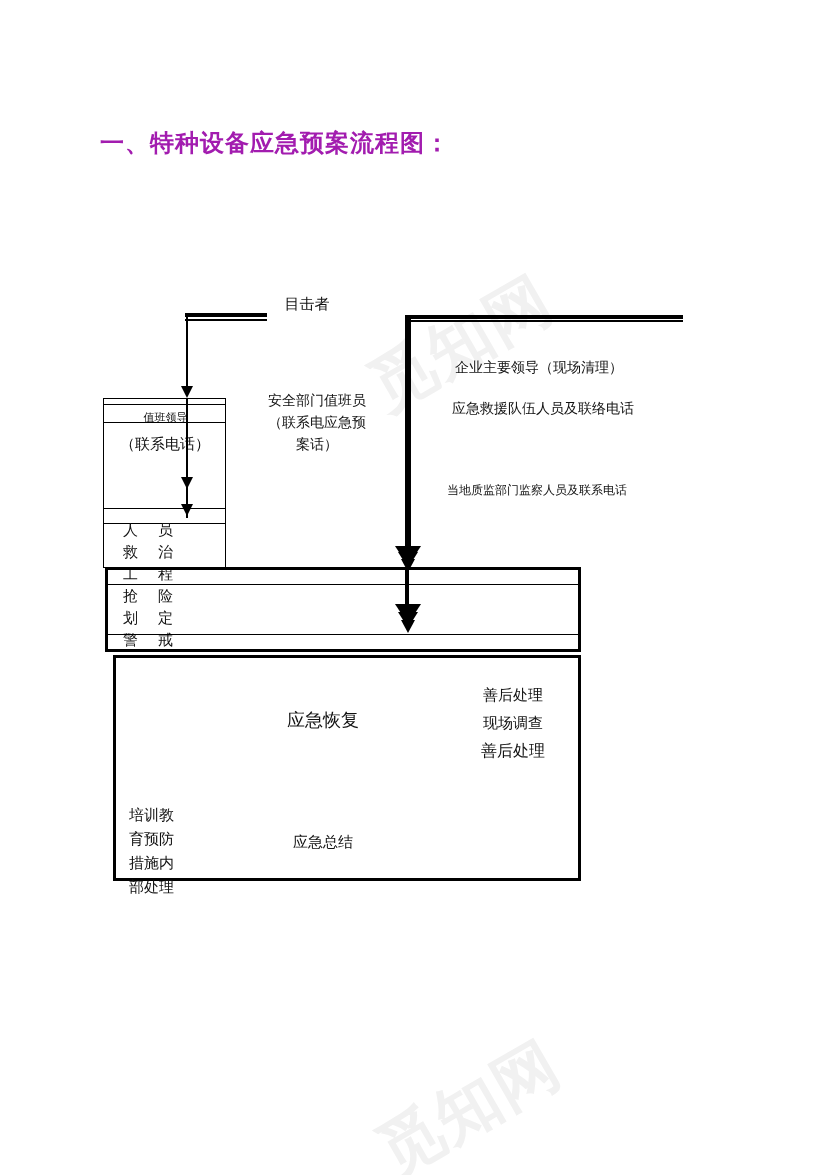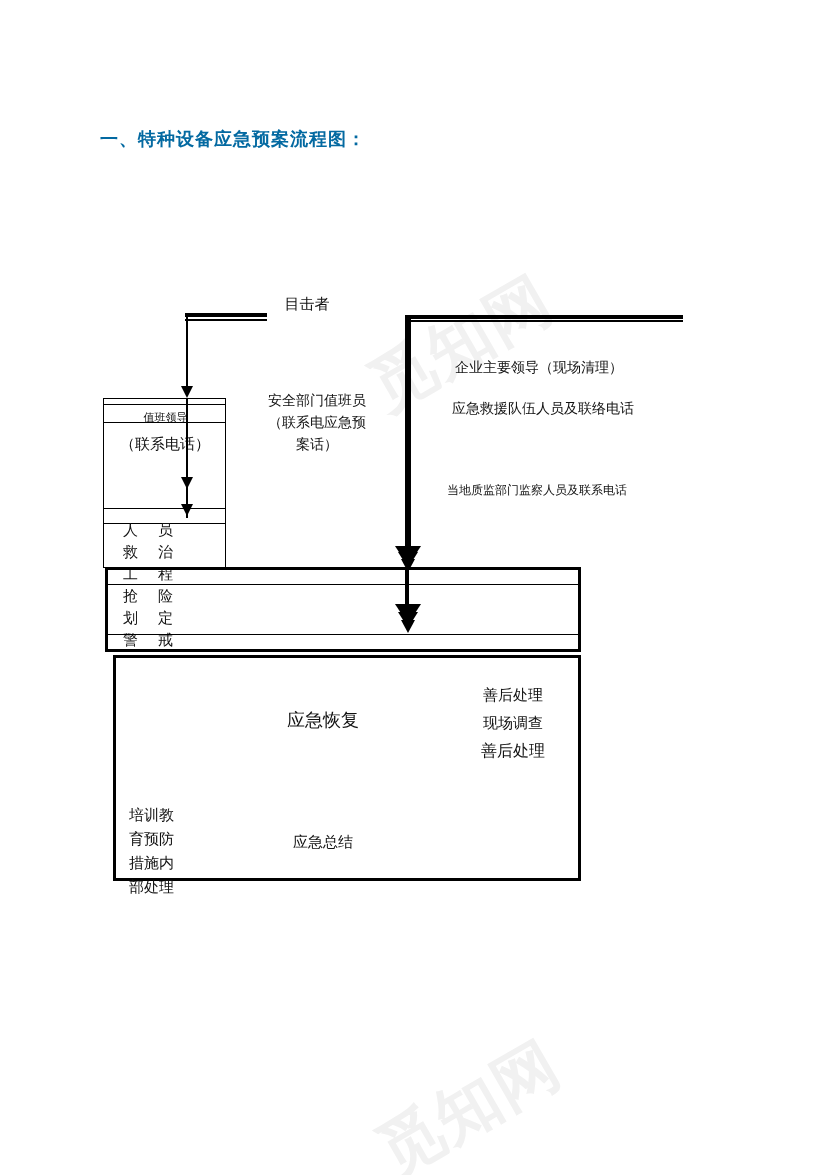--- a/index.html
+++ b/index.html
@@ -31,23 +31,23 @@
     white-space: nowrap;
   }
   .wm-1 { left: 362px; top: 300px; transform: rotate(-30deg); }
   .wm-2 { left: 370px; top: 1065px; transform: rotate(-30deg); }
 
   
   .title {
     position: absolute;
     left: 100px;
     top: 127px;
-    font-size: 18px;
+    font-size: 24px;
     font-weight: bold;
-    color: #0369a1;
+    color: #a21caf;
     letter-spacing: 1px;
     white-space: nowrap;
   }
 
   
   .hline   { position: absolute; background: #000; }
   .vline   { position: absolute; background: #000; }
   .boxline { position: absolute; border: 1px solid #000; box-sizing: border-box; }
   .thickbox{ position: absolute; border: 3px solid #000; box-sizing: border-box; }
 

